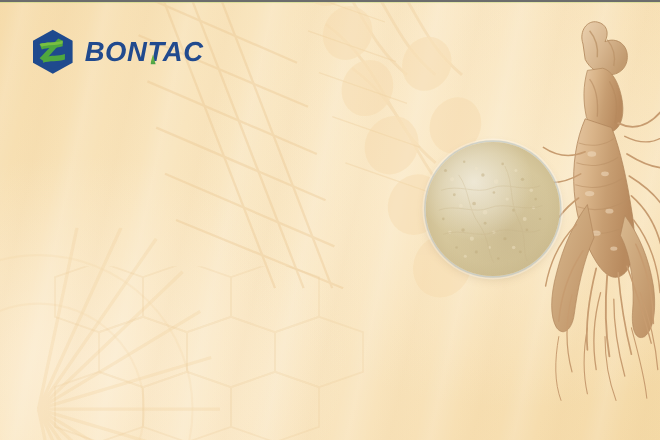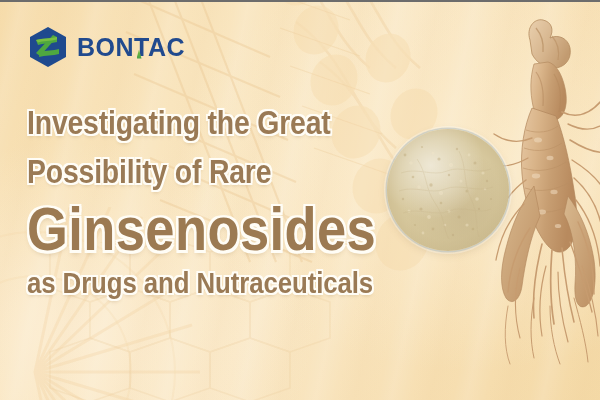--- a/index.html
+++ b/index.html
@@ -9,20 +9,21 @@
   }
   #banner {
     position: relative;
     width: 600px;
     height: 400px;
     overflow: hidden;
     font-family: "Liberation Sans", sans-serif;
     background: #bef264;
     border-top: 2px solid #6c6c6c;
     box-sizing: border-box;
+    font-style: italic;
   }
 
   
   .bg-base {
     position: absolute;
     inset: 0;
     background:
       radial-gradient(ellipse 420px 300px at 78% 40%, #FBEBCB 0%, rgba(251,235,203,0) 70%),
       radial-gradient(ellipse 340px 260px at 12% 82%, #FCEDD2 0%, rgba(252,237,210,0) 72%),
       linear-gradient(118deg, #F6DCAB 0%, #F9E5BE 28%, #FAE8C6 52%, #F7DFB2 78%, #F4D9A6 100%);
@@ -400,20 +401,14 @@
       <polygon points="20,1 38,11 38,31 20,41 2,31 2,11" fill="#1F4A8E"></polygon>
       <polygon points="20,5.5 34,13.2 34,28.8 20,36.5 6,28.8 6,13.2" fill="#1F4A8E"></polygon>
       <path d="M8,14 C14,12 22,13 29,11 L29,16 C22,18 15,17 10,19 Z" fill="#4FA83F"></path>
       <path d="M29,11 L12,30 L8,27 L25,9 Z" fill="#4FA83F"></path>
       <path d="M11,31 C17,29 25,30 31,28 L31,23 C25,25 18,24 12,26 Z" fill="#4FA83F"></path>
       <path d="M8,14 C14,12 22,13 29,11 L29,13.5 C22,15.5 15,14.5 10,16.5 Z" fill="#7DC142" opacity=".9"></path>
     </svg>
     <div class="logo-word">BONTAC<span class="logo-word-leaf"></span></div>
   </div>
 
-  <div class="headline">
-    <div class="hl-line hl-1">Investigating the Great</div>
-    <div class="hl-line hl-2">Possibility of Rare</div>
-    <div class="hl-line hl-3">Ginsenosides</div>
-    <div class="hl-line hl-4">as Drugs and Nutraceuticals</div>
-  </div>
 
 </div>
 
 </body></html>

